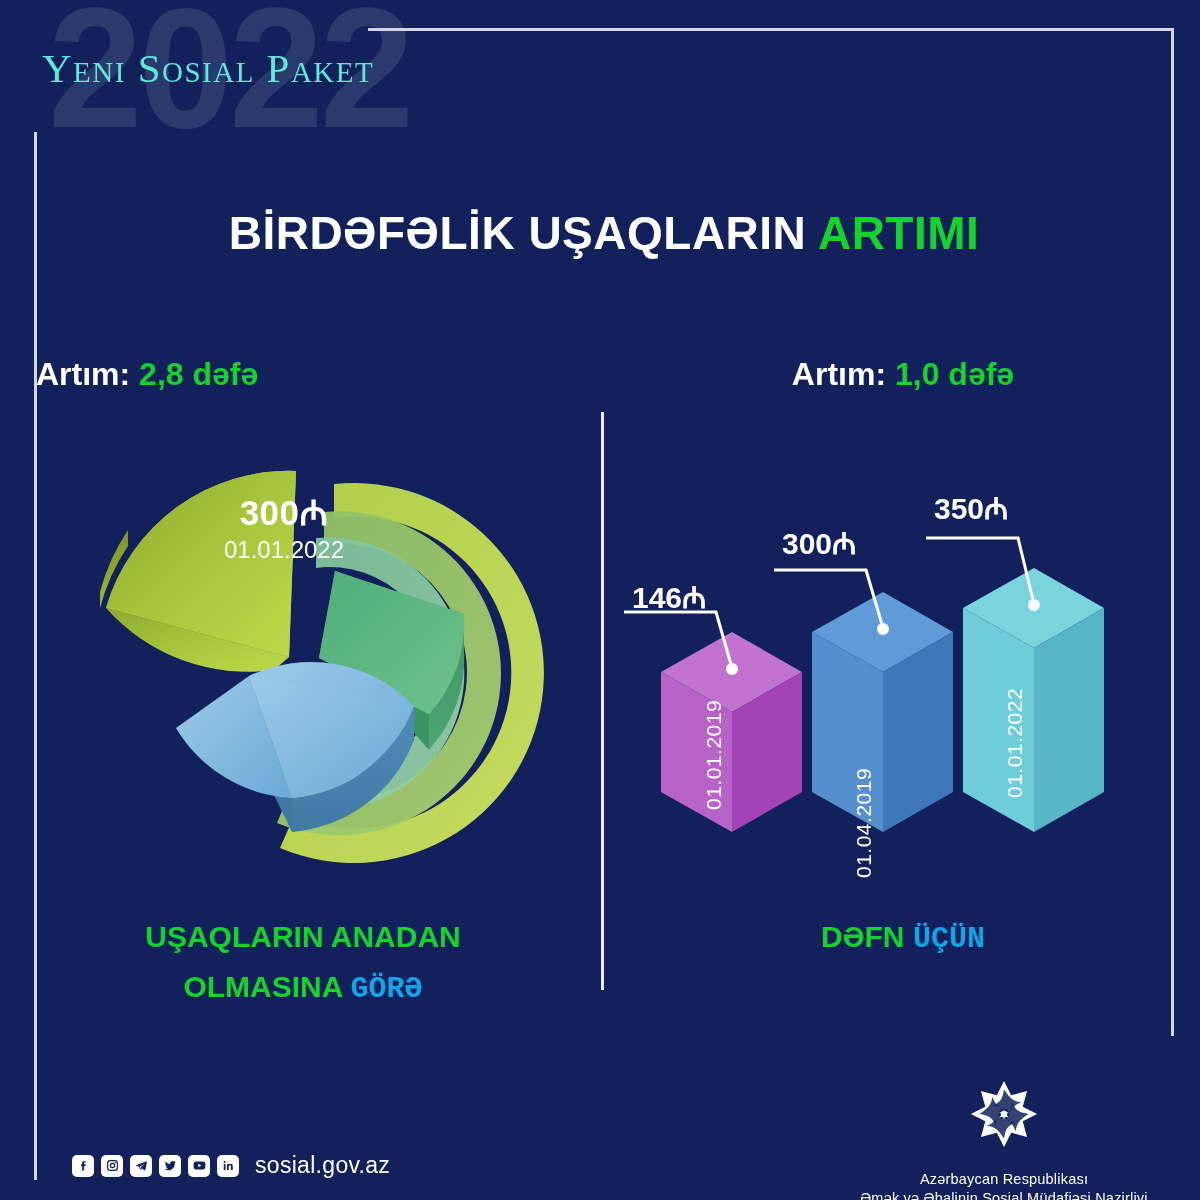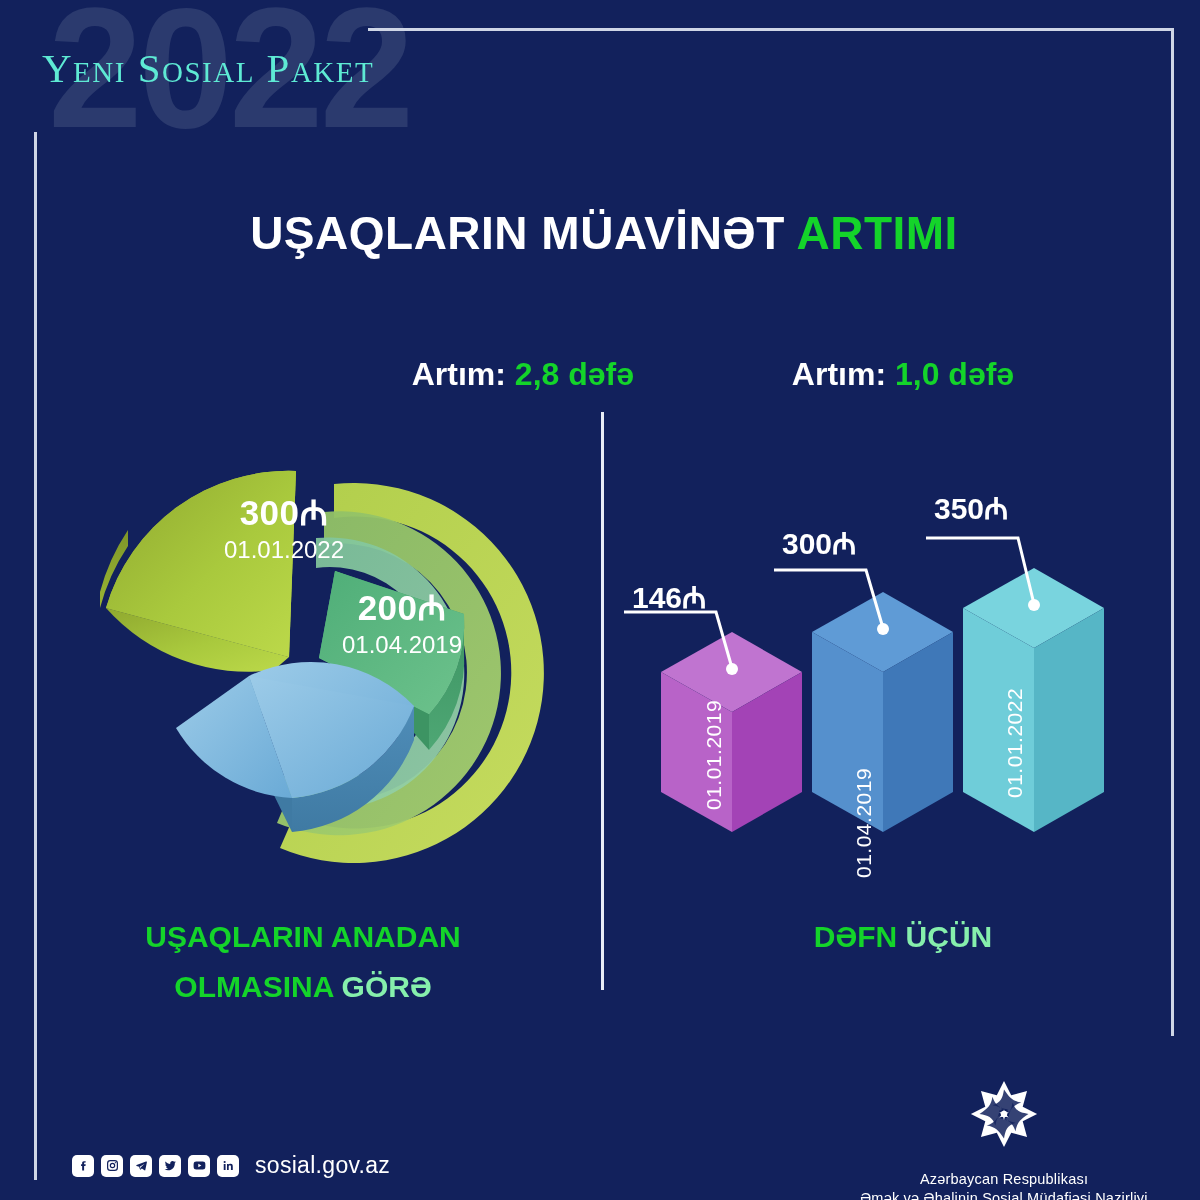--- a/index.html
+++ b/index.html
@@ -38,30 +38,30 @@
     position:absolute;left:0;top:206px;width:1200px;text-align:center;
     font-size:46px;font-weight:bold;letter-spacing:.5px;color:#ffffff;
   }
   .main-title .hl{color:#14d42a;}
 
   .panel-sub{
     position:absolute;top:356px;
     font-size:32px;font-weight:bold;color:#ffffff;white-space:nowrap;
   }
   .panel-sub .hl{color:#14d42a;}
-  .sub-left{left:0;width:598px;text-align:right;padding-left:32px;}
+  .sub-left{left:0;width:598px;text-align:left;padding-left:32px;}
   .sub-right{left:598px;width:602px;text-align:center;}
 
   .divider{position:absolute;left:597px;top:412px;width:3px;height:578px;background:#e8ecf5;}
 
   .panel-foot{
     position:absolute;font-size:30px;font-weight:bold;line-height:50px;
     color:#14d42a;text-align:center;white-space:pre-line;
   }
-  .panel-foot .hl-w{color:#86efac;}
+  .panel-foot .hl-w{color:#0ea5e9;font-family:Liberation Mono, monospace;}
   .foot-left{left:0;top:912px;width:598px;}
   .foot-right{left:598px;top:912px;width:602px;}
 
   
   .pie-wrap{position:absolute;left:80px;top:418px;width:470px;height:460px;}
   .pie-wrap svg{display:block;}
   .pie-label{
     position:absolute;color:#fff;text-align:center;pointer-events:none;white-space:nowrap;
   }
   .pie-label .val{display:block;font-size:35px;font-weight:bold;letter-spacing:.5px;}
@@ -114,21 +114,21 @@
 
 <div id="stage">
 
   <div class="year-wm">2022</div>
   <div class="brand-script">Yeni Sosial Paket</div>
 
   <div class="frame-top"></div>
   <div class="frame-right"></div>
   <div class="frame-left"></div>
 
-  <div class="main-title"><span>UŞAQLARIN MÜAVİNƏT </span><span class="hl">ARTIMI</span></div>
+  <div class="main-title"><span>BİRDƏFƏLİK UŞAQLARIN </span><span class="hl">ARTIMI</span></div>
 
   <div class="panel-sub sub-left"><span>Artım: </span><span class="hl">2,8 dəfə</span></div>
 
   <div class="panel-sub sub-right"><span>Artım: </span><span class="hl">1,0 dəfə</span></div>
 
   <div class="divider"></div>
 
   <div class="pie-wrap">
     <svg width="470" height="460" viewBox="0 0 470 460">
       <defs>
@@ -202,24 +202,20 @@
         <path d="M 165 258 A 143 143 0 0 1 330 288 L 208 380 Z" fill="url(#gBlueA)"></path>
         <path d="M 165 258 L 330 288 A 143 143 0 0 1 208 380 Z" fill="url(#gBlueA)"></path>
         <path d="M 165 258 L 208 380 A 143 143 0 0 1 92 310 Z" fill="url(#gBlueA)"></path>
       </g>
     </svg>
 
     <div class="pie-label lbl-300">
       <span class="val">300₼</span>
       <span class="dt">01.01.2022</span>
     </div>
-    <div class="pie-label lbl-200">
-      <span class="val">200₼</span>
-      <span class="dt">01.04.2019</span>
-    </div>
   </div>
 
   <div class="bars-wrap">
     <svg width="540" height="400" viewBox="0 0 540 400">
 
       <g>
         <polygon points="45,192 116,152 186,192 116,232" fill="#c074d0"></polygon>
         <polygon points="45,192 116,232 116,352 45,312" fill="#b863c8"></polygon>
         <polygon points="186,192 116,232 116,352 186,312" fill="#a343b6"></polygon>
       </g>

